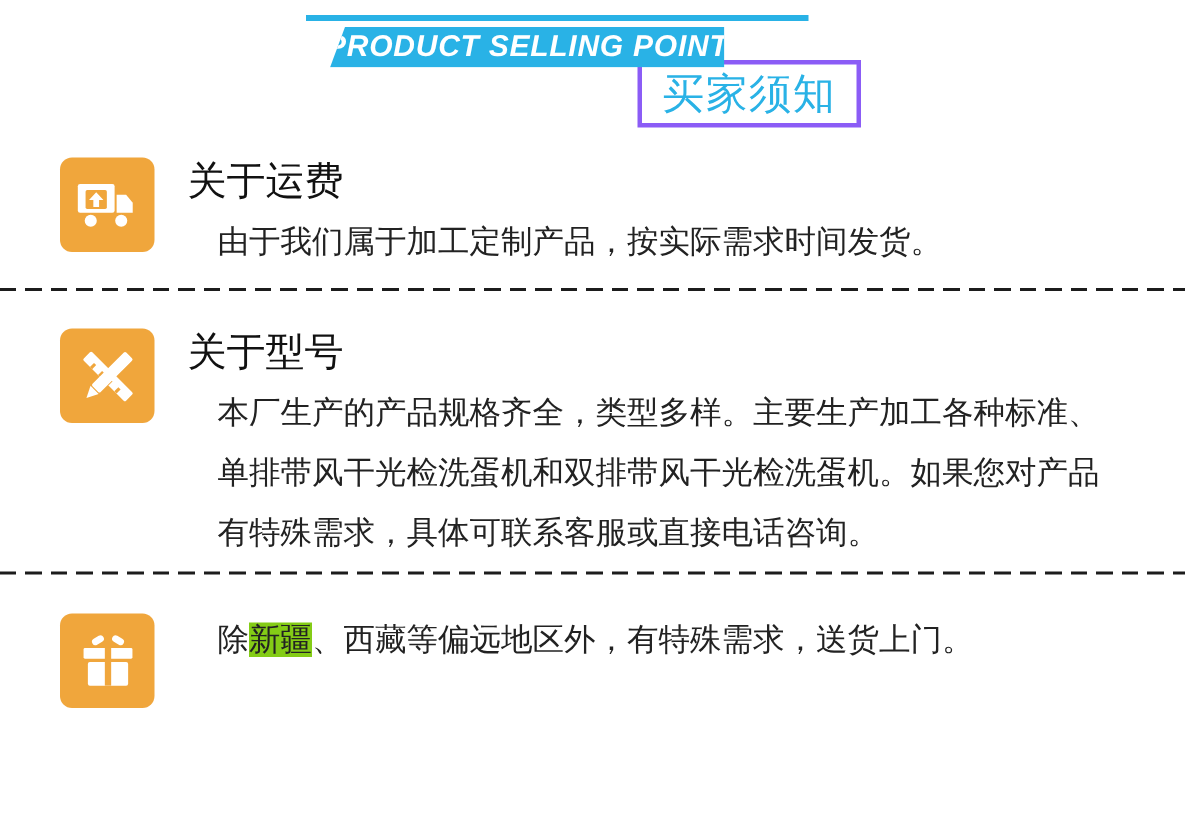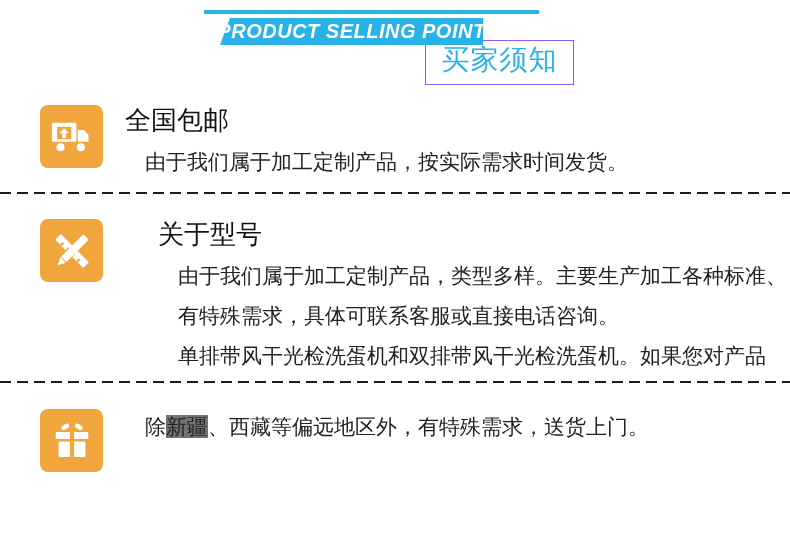--- a/index.html
+++ b/index.html
@@ -18,37 +18,37 @@
     background:#29b2e6; z-index:2;
     clip-path:polygon(10px 0%, 100% 0%, 100% 100%, 0% 100%);
     display:flex; align-items:center; justify-content:center;
   }
   .banner-text {
     color:#fff; font-size:20px; font-weight:bold; font-style:italic;
     letter-spacing:0.5px; white-space:nowrap;
   }
   .notice-box {
     position:absolute; left:425px; top:40px; width:149px; height:45px;
-    border:1px solid #8b5cf6; background:#fff; z-index:1;
-    display:flex; align-items:flex-start; justify-content:center;
+    border:3px solid #8b5cf6; background:#fff; z-index:1;
+    display:flex; align-items:flex-end; justify-content:center;
   }
   .notice-text { color:#29b2e6; font-size:28px; letter-spacing:1px; white-space:nowrap; }
   
   .section { position:absolute; left:40px; right:20px; display:flex; }
   .sec-icon {
     flex:0 0 63px; width:63px; height:63px; margin-top:2px;
     background:#f0a63c; border-radius:8px;
     display:flex; align-items:center; justify-content:center;
   }
   .sec-icon svg { width:46px; height:46px; display:block; }
   .sec-content { margin-left:22px; }
   .sec-title { font-size:26px; line-height:34px; color:#111; margin-bottom:5px; white-space:nowrap; }
   .sec-body { font-size:21px; line-height:40px; color:#222;margin-left:20px; }
   .sec-body div { white-space:nowrap; }
-  .hl { background:#737373; }
+  .hl { background:#84cc16; }
   
   .dash-line {
     position:absolute; left:0; width:790px; height:2px;
     background:repeating-linear-gradient(90deg,#1c1c1c 0 11px,transparent 11px 17px);
   }
   .dash-1 { top:192px; }
   .dash-2 { top:381px; }
 </style>
 </head>
 <body>
@@ -70,51 +70,51 @@
       <svg viewBox="0 0 24 24" fill="#fff">
         <rect x="1.5" y="4.5" width="12.8" height="10" rx="0.8"></rect>
         <rect x="4.2" y="6.6" width="7.4" height="6.6" rx="0.6" fill="#f0a63c"></rect>
         <path d="M7.9 7.4 l2.5 2.7 h-1.5 v2.4 h-2 v-2.4 h-1.5 z" fill="#fff"></path>
         <path d="M15 8.3 h3.3 l2.3 2.7 v3.5 h-5.6 z"></path>
         <circle cx="6" cy="17.3" r="2.1"></circle>
         <circle cx="16.6" cy="17.3" r="2.1"></circle>
       </svg>
     </div>
     <div class="sec-content">
-      <div class="sec-title">全国包邮</div>
+      <div class="sec-title">关于运费</div>
       <div class="sec-body">
         <div>由于我们属于加工定制产品，按实际需求时间发货。</div>
       </div>
     </div>
   </div>
 
   <div class="dash-line dash-1"></div>
 
-  <div class="section" style="top:217px;gap:33px;">
+  <div class="section" style="top:217px;">
     <div class="sec-icon">
       <svg viewBox="0 0 24 24" fill="#fff">
         <g transform="rotate(-45 12 12)">
           <rect x="9.9" y="1.6" width="4.2" height="20.8" rx="0.6"></rect>
           <rect x="9.9" y="5.2" width="2" height="1.1" fill="#f0a63c"></rect>
           <rect x="9.9" y="9.2" width="2" height="1.1" fill="#f0a63c"></rect>
           <rect x="9.9" y="13.2" width="2" height="1.1" fill="#f0a63c"></rect>
           <rect x="9.9" y="17.2" width="2" height="1.1" fill="#f0a63c"></rect>
         </g>
         <g transform="rotate(45 12 12)">
           <rect x="10" y="1.6" width="4" height="16.6" rx="0.6"></rect>
           <path d="M10 18.6 h4 l-2 4 z"></path>
         </g>
       </svg>
     </div>
     <div class="sec-content">
       <div class="sec-title">关于型号</div>
       <div class="sec-body">
-        <div>由于我们属于加工定制产品，类型多样。主要生产加工各种标准、</div>
+        <div>本厂生产的产品规格齐全，类型多样。主要生产加工各种标准、</div>
+        <div>单排带风干光检洗蛋机和双排带风干光检洗蛋机。如果您对产品</div>
         <div>有特殊需求，具体可联系客服或直接电话咨询。</div>
-        <div>单排带风干光检洗蛋机和双排带风干光检洗蛋机。如果您对产品</div>
       </div>
     </div>
   </div>
 
   <div class="dash-line dash-2"></div>
 
   <div class="section" style="top:407px;">
     <div class="sec-icon">
       <svg viewBox="0 0 24 24" fill="#fff">
         <rect x="6.3" y="3.4" width="4.4" height="2.4" rx="1.2" transform="rotate(-30 8.5 4.6)"></rect>

